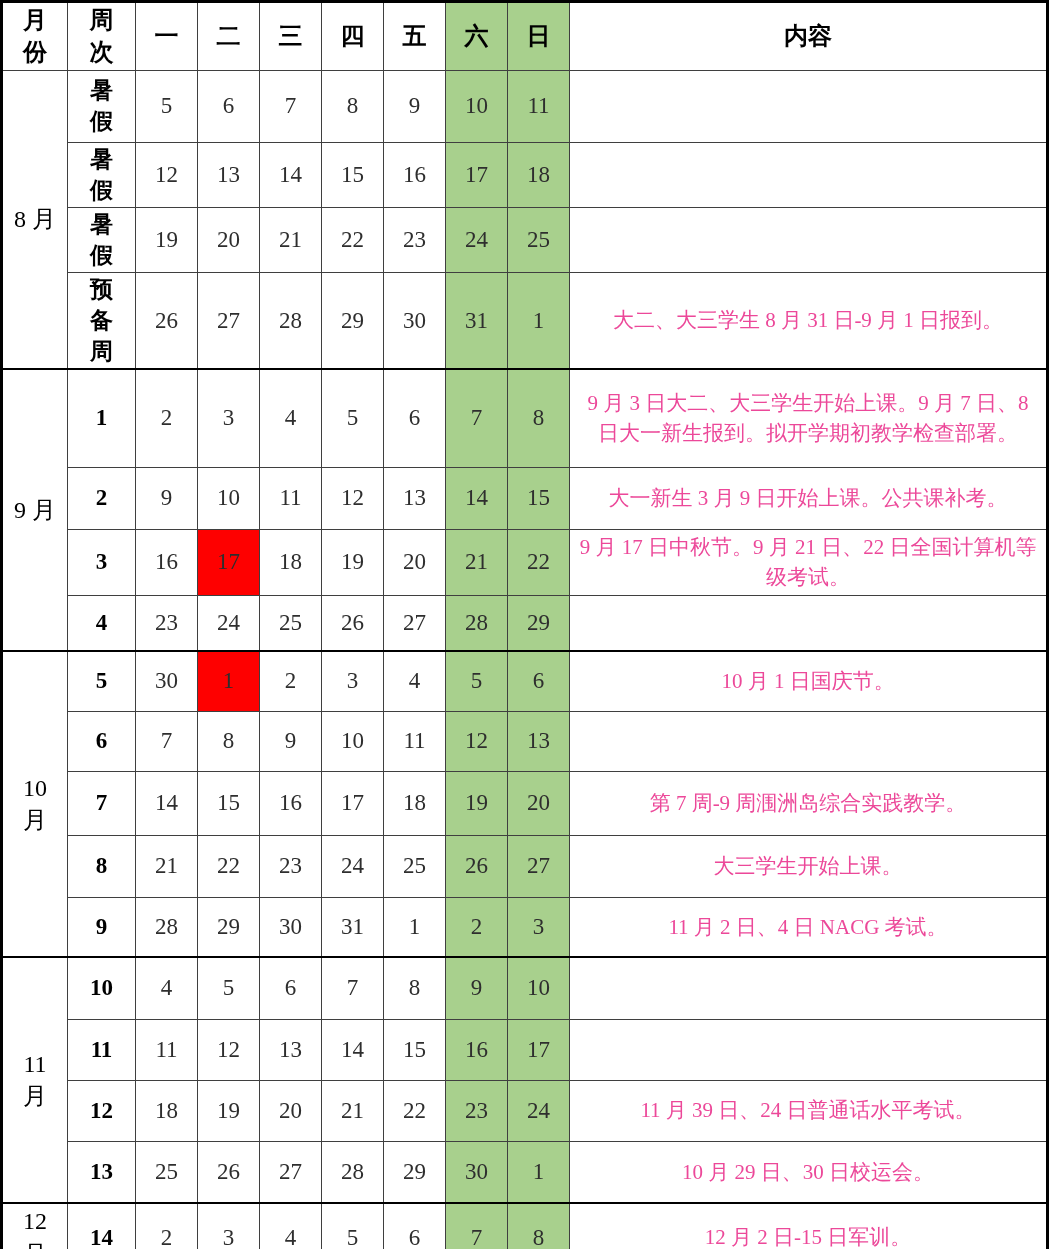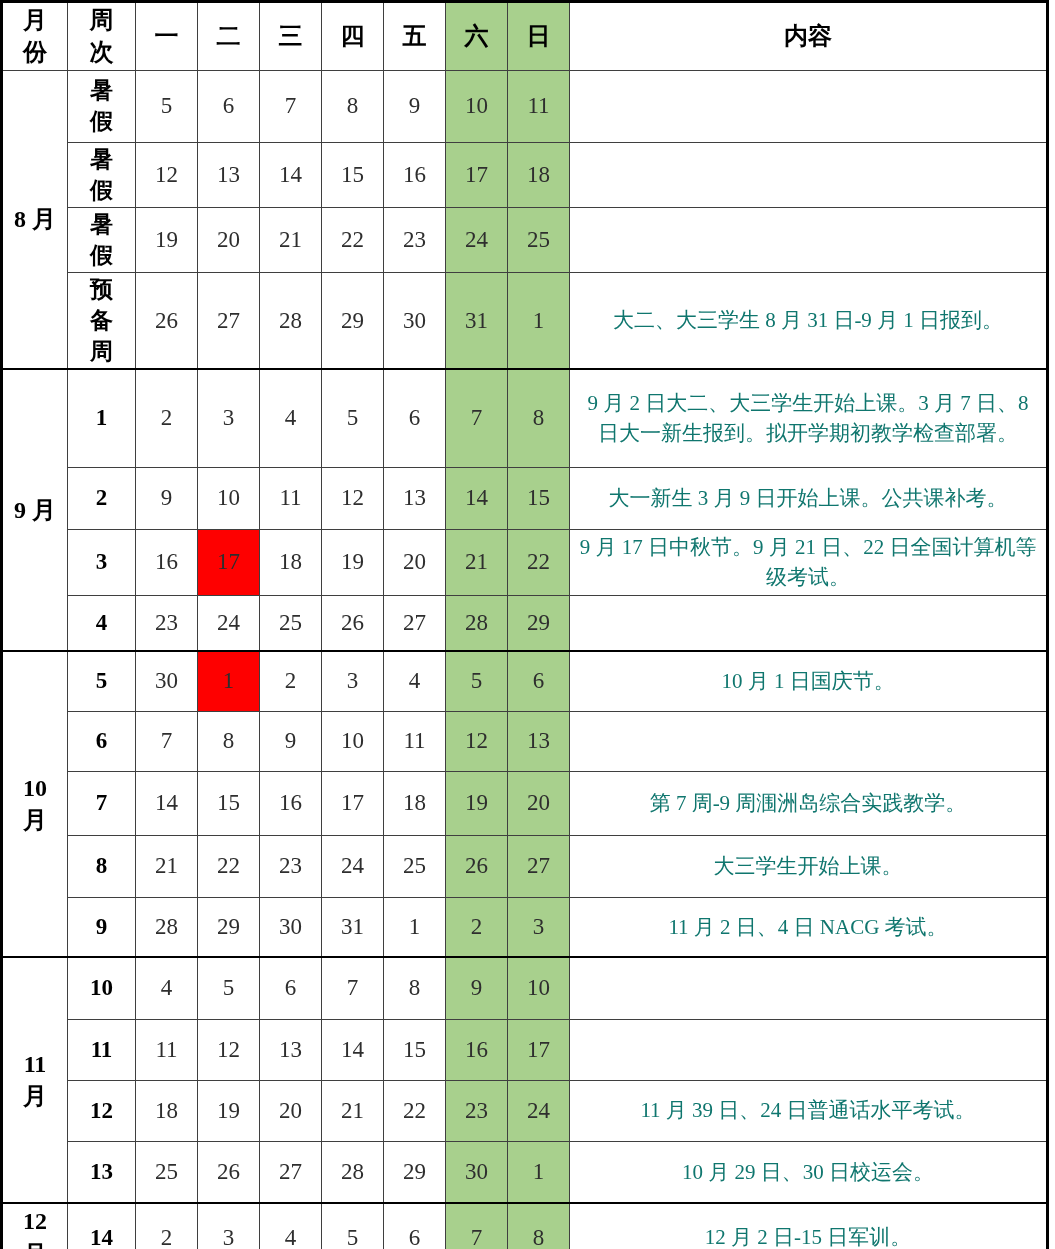--- a/index.html
+++ b/index.html
@@ -10,24 +10,24 @@
     border:3px solid #000;background:#fff;
   }
   .cal td,.cal th{
     border:1px solid #3f3f3f;
     text-align:center;vertical-align:middle;
     padding:1px 2px;overflow:hidden;
     color:#1f1f1f;
   }
   tr.msep td{border-top:2px solid #000;}
   th.hdr{font-size:24px;font-weight:bold;color:#000;}
-  td.month{font-size:24px;font-weight:bold;color:#000;}
+  td.month{font-size:24px;font-weight:normal;color:#000;}
   td.wk{font-size:23px;font-weight:bold;color:#000;}
   td.day{font-size:23px;font-weight:normal;color:#2e2e2e;}
-  td.content{font-size:21px;line-height:1.45;color:#0f766e;padding:2px 8px;}
+  td.content{font-size:21px;line-height:1.45;color:#ec4899;padding:2px 8px;}
   .prewrap{white-space:pre-line;line-height:1.35;}
   .wkend{background:#A8D08D;}
   .red{background:#FE0000;}
 </style>
 </head>
 <body>
 
 <table class="cal">
   <colgroup>
     <col style="width:66px">
@@ -112,21 +112,21 @@
   <tr class="msep" style="height:98px">
     <td class="month prewrap" rowspan="4">9 月</td>
     <td class="wk">1</td>
     <td class="day">2</td>
     <td class="day">3</td>
     <td class="day">4</td>
     <td class="day">5</td>
     <td class="day">6</td>
     <td class="day wkend">7</td>
     <td class="day wkend">8</td>
-    <td class="content">9 月 2 日大二、大三学生开始上课。3 月 7 日、8 日大一新生报到。拟开学期初教学检查部署。</td>
+    <td class="content">9 月 3 日大二、大三学生开始上课。9 月 7 日、8 日大一新生报到。拟开学期初教学检查部署。</td>
   </tr>
   <tr style="height:62px">
     <td class="wk">2</td>
     <td class="day">9</td>
     <td class="day">10</td>
     <td class="day">11</td>
     <td class="day">12</td>
     <td class="day">13</td>
     <td class="day wkend">14</td>
     <td class="day wkend">15</td>

